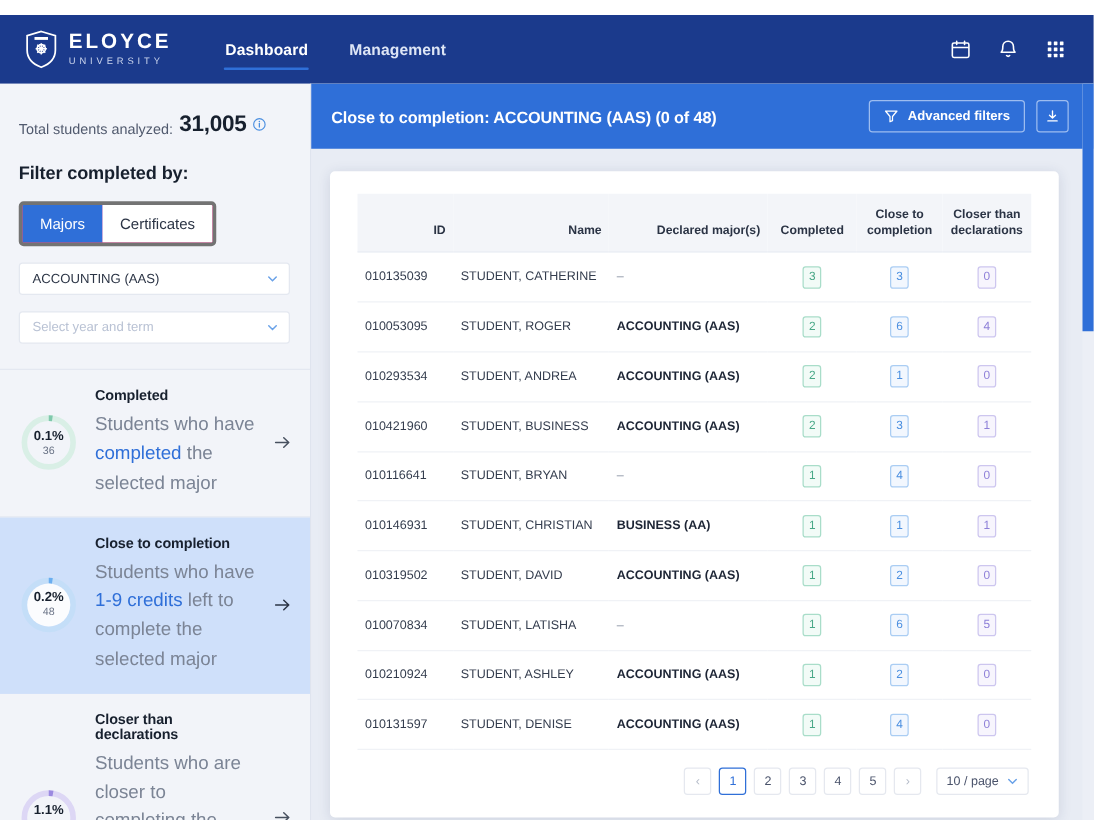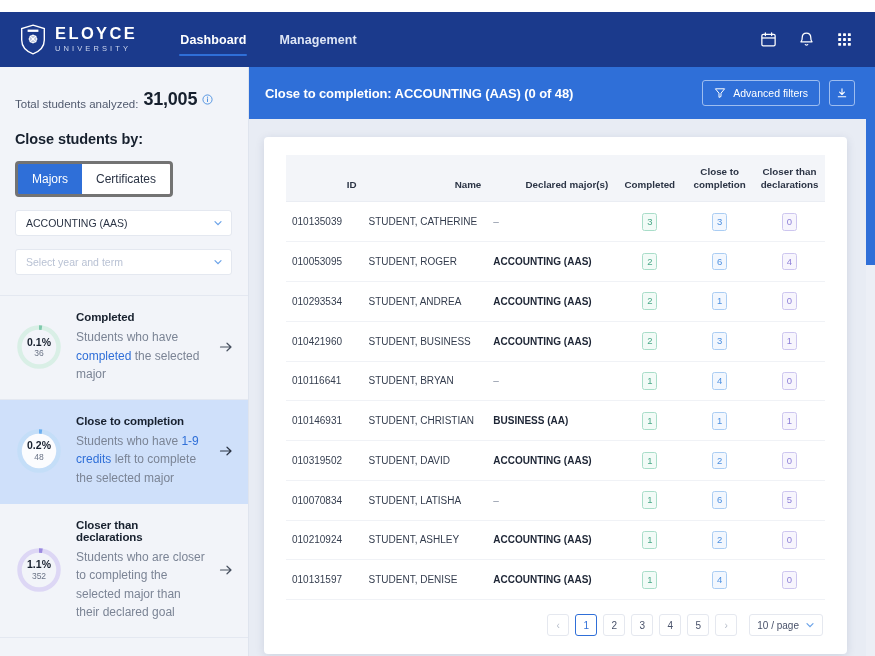--- a/index.html
+++ b/index.html
@@ -100,32 +100,32 @@
   .donut svg { width: 48px; height: 48px; display: block; }
   .donut-lbl {
     position: absolute; inset: 0; display: flex; flex-direction: column;
     align-items: center; justify-content: center; gap: 0px;
   }
   .donut-pct { font-size: 10.5px; font-weight: bold; color: #17202e; line-height: 1.1; }
   .donut-cnt { font-size: 8.5px; color: #6a7governance; }
   .donut-cnt { font-size: 8.5px; color: #6a7386; line-height: 1.2; }
   .card-body { flex: 1; min-width: 0; }
   .card-title { font-size: 11.5px; font-weight: bold; color: #17202e; letter-spacing: -.1px; }
-  .card-desc { margin-top: 5px; font-size: 12px; color: #7b8495; line-height: 1.55; }
+  .card-desc { margin-top: 5px; font-size: 15px; color: #7b8495; line-height: 1.55; }
   .card-desc .hl { color: #2f6fd8; }
   .arrow { width: 16px; height: 16px; flex: 0 0 16px; }
 
   
   .main { flex: 1; min-width: 0; display: flex; flex-direction: column; background: #e8ecf4; position: relative; }
   .main-head {
     background: #2f6fd8; height: 52px; flex: 0 0 52px;
     display: flex; align-items: center; padding: 0 20px 0 16px;
   }
   .main-title { color: #fff; font-size: 13px; font-weight: bold; letter-spacing: -.1px; }
-  .head-actions { margin-left: auto; display: flex; align-items: center; gap: 9px; }
+  .head-actions { margin-left: auto; display: flex; align-items: center; gap: 9px; font-weight: bold; }
   .btn-filter {
     border: 1px solid #9dbdf0; border-radius: 3px; color: #fff;
     font-size: 10.5px; padding: 6px 11px; display: flex; align-items: center;
     gap: 7px; cursor: pointer; background: transparent;
   }
   .btn-dl {
     border: 1px solid #9dbdf0; border-radius: 3px; cursor: pointer;
     width: 26px; height: 26px; display: flex; align-items: center;
     justify-content: center; background: transparent;
   }
@@ -238,21 +238,21 @@
         <div class="total-line">
           <span>Total students analyzed:</span>
           <span class="total-num">31,005</span>
           <svg class="info-ico" viewBox="0 0 12 12">
             <circle cx="6" cy="6" r="5" fill="none" stroke="#4b8fe0" stroke-width="1"></circle>
             <path d="M6 5.2 v3.1" stroke="#4b8fe0" stroke-width="1.1" stroke-linecap="round"></path>
             <circle cx="6" cy="3.5" r=".65" fill="#4b8fe0"></circle>
           </svg>
         </div>
 
-        <div class="filter-title">Close students by:</div>
+        <div class="filter-title">Filter completed by:</div>
 
         <div class="seg">
           <div class="seg-btn active">Majors</div>
           <div class="seg-btn">Certificates</div>
         </div>
 
         <div class="select">
           <span>ACCOUNTING (AAS)</span>
           <span class="chev">
             <svg class="chev-svg" viewBox="0 0 10 10">

